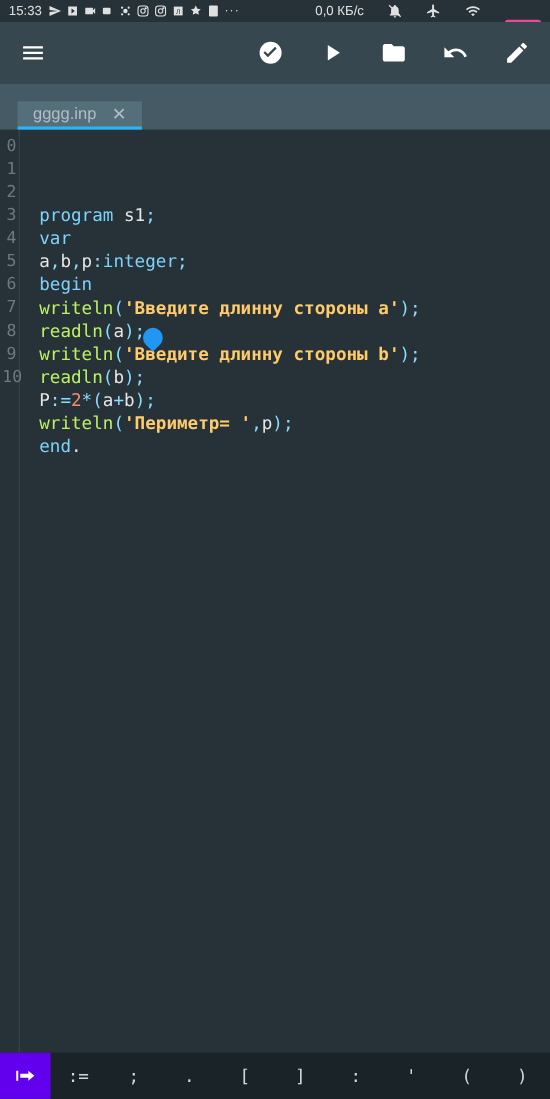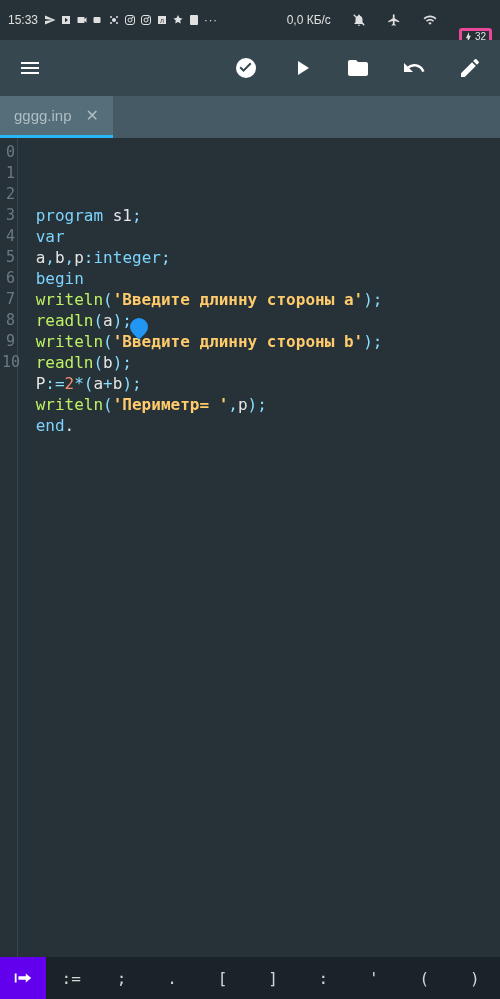--- a/index.html
+++ b/index.html
@@ -1,33 +1,33 @@
 <!DOCTYPE html>
 <html><head>
 <meta charset="utf-8">
 <style>
   * { margin: 0; padding: 0; box-sizing: border-box; }
   html, body { width: 500px; height: 999px; font-family: monospace; overflow: hidden; }
   body { background: #263238; color: #e0e0e0; display: flex; flex-direction: column; }
 
-  .status-bar { height: 40px; background: #263238; display: flex; align-items: center; padding: 0 8px; font-size: 12px; color: #e0e0e0; font-family: sans-serif; }
+  .status-bar { height: 20px; background: #263238; display: flex; align-items: center; padding: 0 8px; font-size: 12px; color: #e0e0e0; font-family: sans-serif; }
   .status-left { display: flex; align-items: center; gap: 6px; }
   .status-right { margin-left: auto; display: flex; align-items: center; gap: 21px; }
   .status-icons { display: flex; align-items: center; gap: 4px; font-size: 11px; }
   .status-icons svg, .status-right svg { display: block; }
   .battery { border: 3px solid #ec4899; border-radius: 3px; padding: 0 3px; font-size: 10px; display: inline-flex; align-items: center; margin-top: 33px; }
 
   .app-bar { height: 56px; background: #37474f; display: flex; align-items: center; padding: 0 16px; gap: 28px; justify-content: space-between; }
   .app-bar-left { display: flex; align-items: center; }
   .app-bar-right { display: flex; align-items: center; gap: 28px; }
   .icon-btn { width: 28px; height: 28px; display: flex; align-items: center; justify-content: center; color: #fff; cursor: pointer; }
   .icon-btn svg { width: 24px; height: 24px; fill: #fff; }
 
   .tab-bar { height: 42px; background: #455a64; display: flex; align-items: flex-end; padding-left: 0; }
-  .tab { height: 42px; background: #546e7a; color: #b0bec5; padding: 0 14px 0 14px; display: flex; align-items: center; gap: 14px; font-size: 15px; font-family: sans-serif; border-bottom: 3px solid #29b6f6; }
+  .tab { height: 26px; background: #546e7a; color: #b0bec5; padding: 0 14px 0 14px; display: flex; align-items: center; gap: 14px; font-size: 15px; font-family: sans-serif; border-bottom: 3px solid #29b6f6; margin-left: 16px; }
   .tab-close { font-size: 16px; cursor: pointer; }
 
   .editor { flex: 1; display: flex; background: #263238; font-size: 16px; line-height: 21px; overflow: hidden; }
   .gutter { width: 18px; background: #263238; color: #6c7a82; text-align: right; padding: 4px 2px 0 2px; font-size: 15px; border-right: 1px solid #37474f; }
   .gutter div { height: 21px; }
   .code { flex: 1; padding: 4px 0 0 8px; white-space: pre; position: relative; }
   .code-line { height: 21px; }
   .kw { color: #7dd3fc; }  
   .id { color: #e5e5e5; }
   .ty { color: #7dd3fc; }

